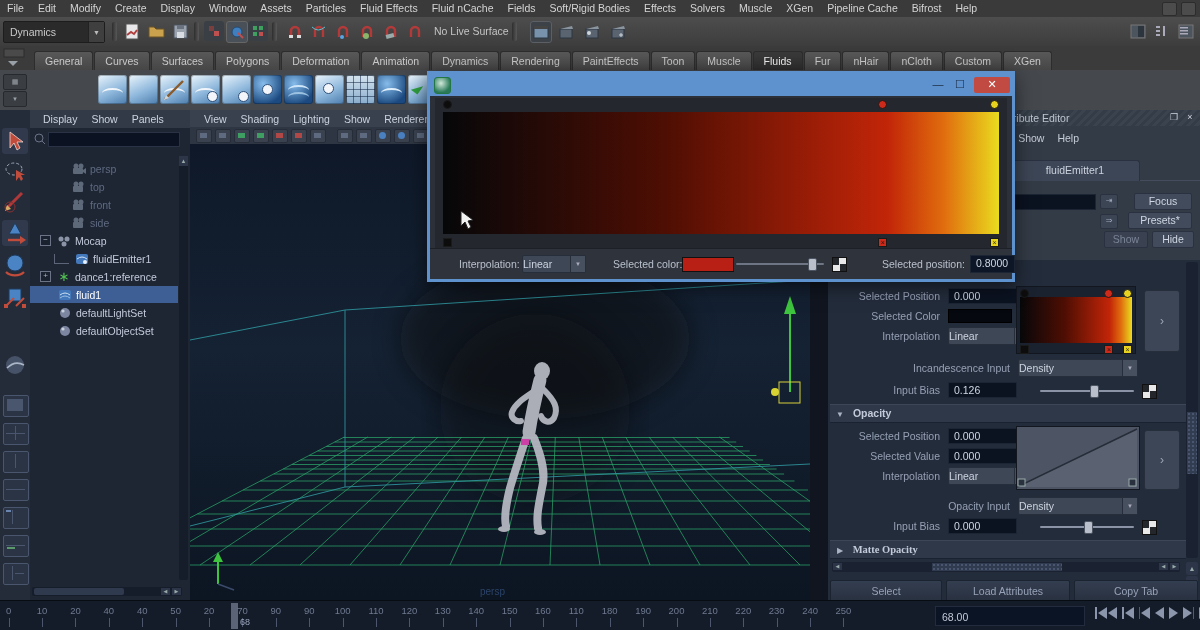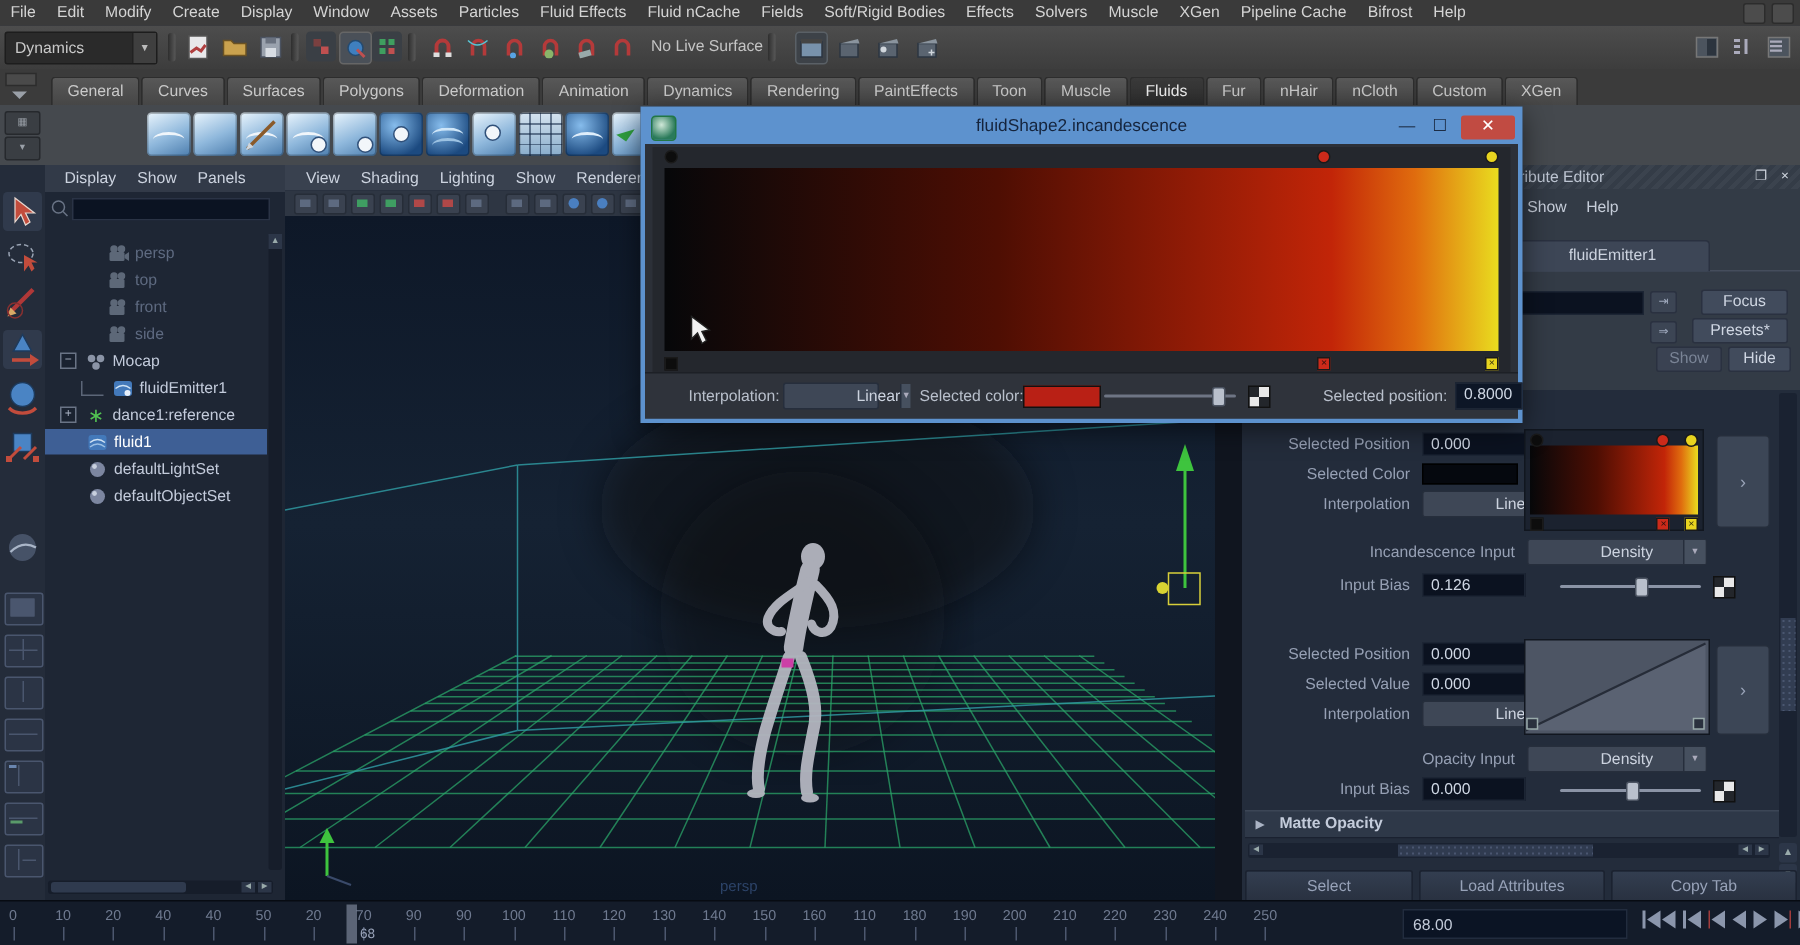--- a/index.html
+++ b/index.html
@@ -116,21 +116,21 @@
   .ae-chip{position:absolute;width:16px;height:13px;background:#3c4554;border:1px solid #2a3140;border-radius:2px;
            color:#9fa9bd;font-size:8px;text-align:center;line-height:12px;}
   .namefld{position:absolute;left:170px;top:84px;width:96px;height:14px;background:#0b1220;border:1px solid #1c2534;}
 
   .aelab{position:absolute;text-align:right;color:#96a0b4;}
   .fld{position:absolute;background:#0b1220;border:1px solid #1c2534;color:#cfd7e4;font-size:10.5px;
        padding:0 0 0 5px;height:14px;}
   .fld input{width:92%;background:transparent;border:none;outline:none;color:#cfd7e4;font-size:10.5px;height:13px;padding:0;}
   .dd{position:absolute;height:16px;background:#3e4756;border:1px solid #262e3c;border-radius:2px;display:flex;
       align-items:center;color:#ccd3df;}
-  .dd .lbl{flex:1;padding-left:0;margin-left:48px;}
+  .dd .lbl{flex:1;padding-left:0;}
   .dd .arr{width:14px;height:100%;border-left:1px solid #262e3c;background:#46505f;display:flex;align-items:center;
            justify-content:center;font-size:6px;color:#aab;}
   .chk{position:absolute;width:13px;height:13px;border:1px solid #111;
        background:conic-gradient(#e8e8e8 0 25%,#23262b 0 50%,#e8e8e8 0 75%,#23262b 0);}
   .sldtrack{position:absolute;height:2px;background:#8b94a6;border-radius:1px;}
   .sldknob{position:absolute;top:-5px;width:7px;height:11px;background:#b9c0cc;border:1px solid #4c5462;
            border-radius:2px;}
   .sect{position:absolute;left:2px;width:356px;height:17px;background:#2e3848;border-top:1px solid #3c4656;
         border-bottom:1px solid #1a2130;color:#c3cbda;font-weight:bold;font-size:10.5px;line-height:17px;}
   .sect .car{display:inline-block;width:20px;text-align:center;font-size:8px;font-weight:normal;color:#aab3c4;}
@@ -794,20 +794,23 @@
       <span class="arr">▼</span>
     </div>
 
   <div class="aelab" style="left:0;top:274px;width:112px;">Input Bias</div>
   <div class="fld" style="left:120px;top:272px;width:62px;"><input value="0.126" style=""></div>
   <div class="sldtrack" style="left:212px;top:280px;width:94px;">
       <div class="sldknob" style="left:50px;"></div>
     </div>
   <div class="chk" style="left:314px;top:274px;"></div>
 
+  <div class="sect" style="top:294px;">
+    <span class="car">▼</span>
+    <span>Opacity</span></div>
 
   <div class="aelab" style="left:0;top:320px;width:112px;">Selected Position</div>
   <div class="fld" style="left:120px;top:318px;width:62px;"><input value="0.000" style=""></div>
   <div class="aelab" style="left:0;top:340px;width:112px;">Selected Value</div>
   <div class="fld" style="left:120px;top:338px;width:62px;"><input value="0.000" style=""></div>
   <div class="aelab" style="left:0;top:360px;width:112px;">Interpolation</div>
   <div class="dd" style="left:120px;top:357px;width:80px;">
     <span class="lbl">Linear</span>
       <span class="arr">▼</span>
     </div>
@@ -828,21 +831,21 @@
       <span class="arr">▼</span>
     </div>
 
   <div class="aelab" style="left:0;top:410px;width:112px;">Input Bias</div>
   <div class="fld" style="left:120px;top:408px;width:62px;"><input value="0.000" style=""></div>
   <div class="sldtrack" style="left:212px;top:416px;width:94px;">
       <div class="sldknob" style="left:44px;"></div>
     </div>
   <div class="chk" style="left:314px;top:410px;"></div>
 
-  <div class="sect" style="top:430px;">
+  <div class="sect" style="top:430px;font-family:Liberation Serif, serif;">
     <span class="car">▶</span>
     <span>Matte Opacity</span></div>
 
   <div class="ae-hscroll" style="top:452px;">
     <div class="th"></div>
     <div class="sarr" style="left:1px;">◀</div>
     <div class="sarr" style="right:12px;">◀</div>
     <div class="sarr" style="right:1px;">▶</div>
   </div>
   <div class="ae-vscroll">
@@ -852,21 +855,20 @@
   <div class="ae-vbtn" style="top:466px;">▼</div>
 
   <div class="bigbtn" style="left:2px;top:470px;width:110px;">Select</div>
   <div class="bigbtn" style="left:118px;top:470px;width:122px;">Load Attributes</div>
   <div class="bigbtn" style="left:246px;top:470px;width:122px;">Copy Tab</div>
 </div>
 
 <div id="rampdlg" class="abs">
   <div class="titlebar">
     <div id="dlg-appico"></div>
-    <div class="title">fluidShape2.incandescence</div>
     <div class="dlgbtn" style="right:64px;">—</div>
     <div class="dlgbtn" style="right:42px;">☐</div>
     <div class="dlgbtn close" style="right:2px;">✕</div>
   </div>
   <div id="ramparea">
     <div class="rstrip top">
         <div class="mdot" style="left: clamp(0px, 0.4% - 4px, 100% - 9px); background: rgb(13, 13, 13);"></div>
         <div class="mdot" style="left: clamp(0px, 79% - 4px, 100% - 9px); background: rgb(204, 42, 26);"></div>
         <div class="mdot" style="left: clamp(0px, 99.5% - 4px, 100% - 9px); background: rgb(232, 212, 31);"></div>
       </div>

